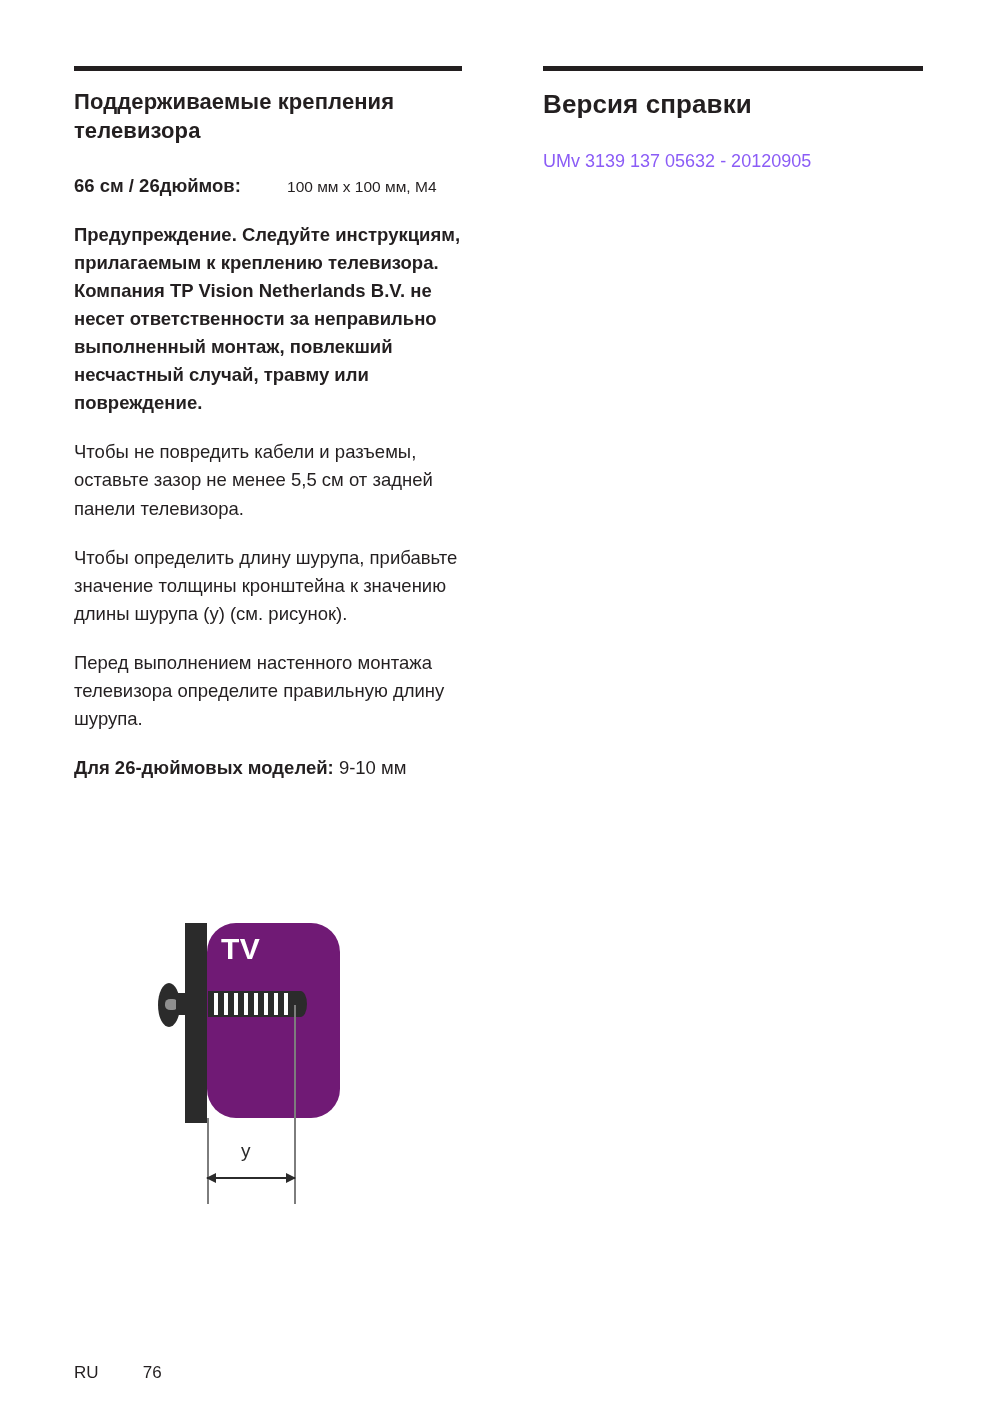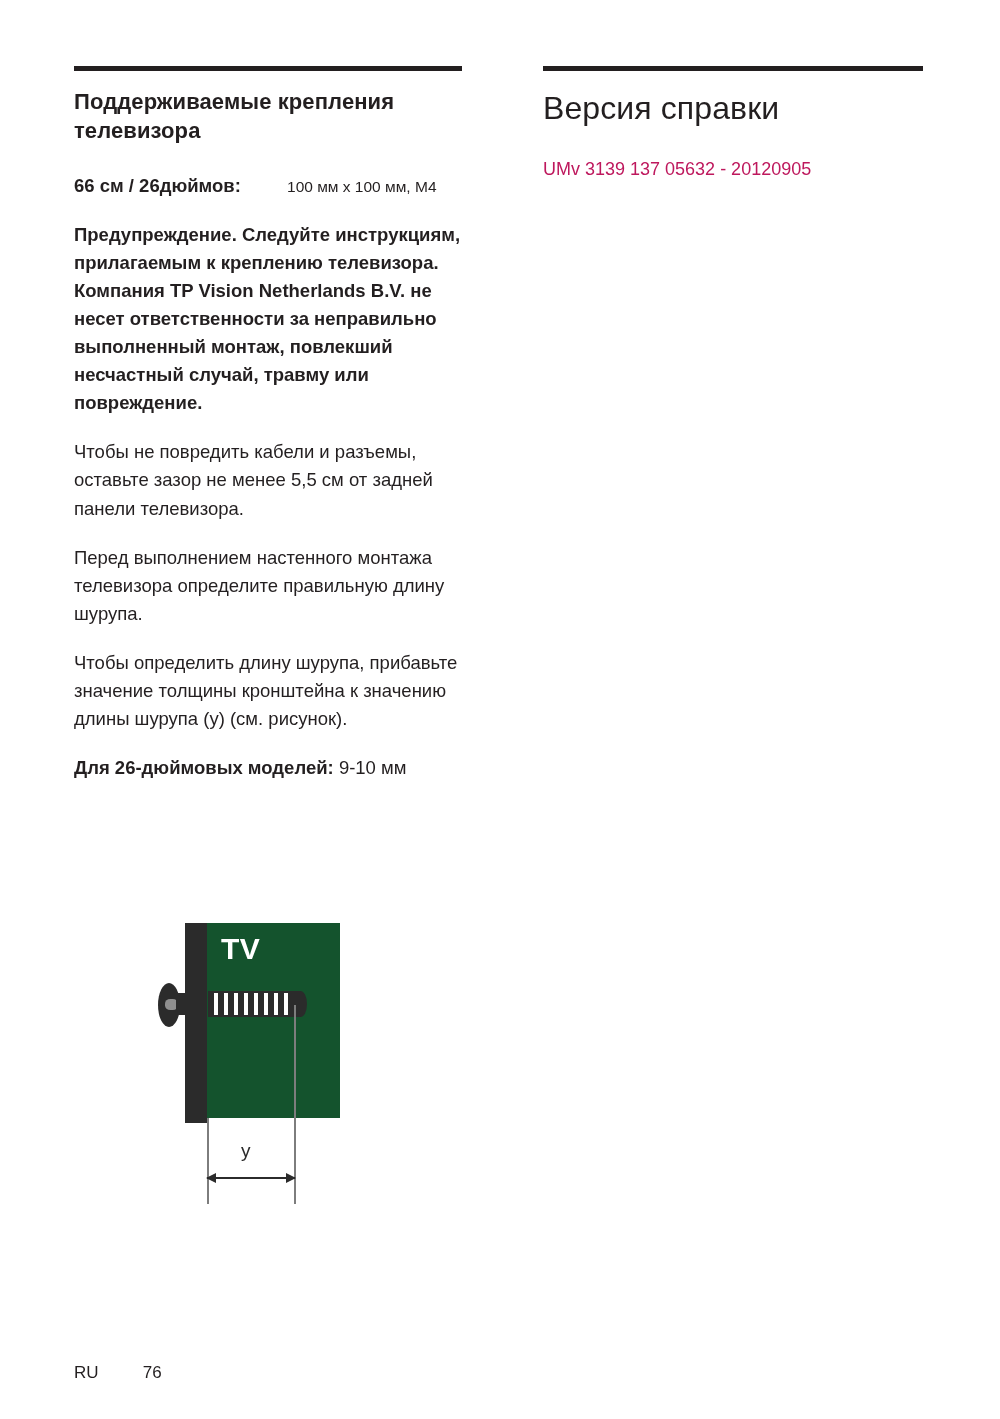--- a/index.html
+++ b/index.html
@@ -40,41 +40,41 @@
   }
   h1 {
     font-size: 22px;
     font-weight: 700;
     line-height: 1.33;
     margin: 0 0 26px 0;
     color: #231f20;
     letter-spacing: 0.1px;
   }
   h1.right-title {
-    font-weight: 400;
-    font-size: 32px;
+    font-weight: 700;
+    font-size: 26px;
   }
   p {
     font-size: 18.5px;
     line-height: 1.52;
     margin: 0 0 21px 0;
     color: #231f20;
   }
   p.bold {
     font-weight: 700;
   }
   .small-unit {
     font-size: 15.5px;
     margin-left: 41px;
   }
   .ver-line {
     font-size: 18px;
     line-height: 1.5;
     margin: 0;
-    color: #be185d;
+    color: #8b5cf6;
   }
   
   .figure {
     position: absolute;
     left: 150px;
     top: 905px;
     width: 330px;
     height: 320px;
   }
   .fig-wall {
@@ -84,21 +84,22 @@
     width: 22px;
     height: 200px;
     background: #2b2b2b;
   }
   .fig-tv {
     position: absolute;
     left: 57px;
     top: 18px;
     width: 133px;
     height: 195px;
-    background: #14532d;
+    background: #701a75;
+    border-radius: 29px;
   }
   .fig-tv-label {
     position: absolute;
     left: 14px;
     top: 9px;
     color: #ffffff;
     font-size: 30px;
     font-weight: 700;
     letter-spacing: 0.5px;
   }
@@ -229,23 +230,23 @@
 
     <p>
       <span class="bold" style="font-weight:700">66 см / 26дюймов:</span>
       <span class="small-unit">100 мм x 100 мм, M4</span>
     </p>
 
     <p class="bold">Предупреждение. Следуйте инструкциям, прилагаемым к креплению телевизора. Компания TP Vision Netherlands B.V. не несет ответственности за неправильно выполненный монтаж, повлекший несчастный случай, травму или повреждение.</p>
 
     <p>Чтобы не повредить кабели и разъемы, оставьте зазор не менее 5,5 см от задней панели телевизора.</p>
 
+    <p>Чтобы определить длину шурупа, прибавьте значение толщины кронштейна к значению длины шурупа (y) (см. рисунок).</p>
+
     <p>Перед выполнением настенного монтажа телевизора определите правильную длину шурупа.</p>
-
-    <p>Чтобы определить длину шурупа, прибавьте значение толщины кронштейна к значению длины шурупа (y) (см. рисунок).</p>
 
     <p>
       <span style="font-weight:700">Для 26-дюймовых моделей:</span>
       <span>9-10 мм</span>
     </p>
   </div>
 
   <div class="col-right">
     <div class="rule"></div>
     <h1 class="right-title">Версия справки</h1>

